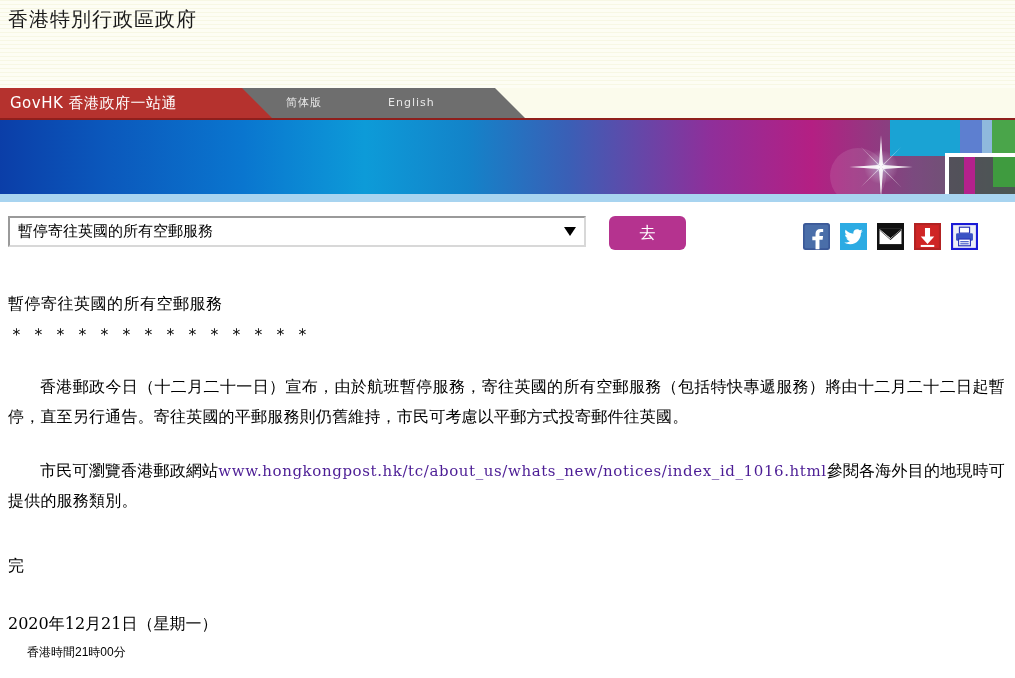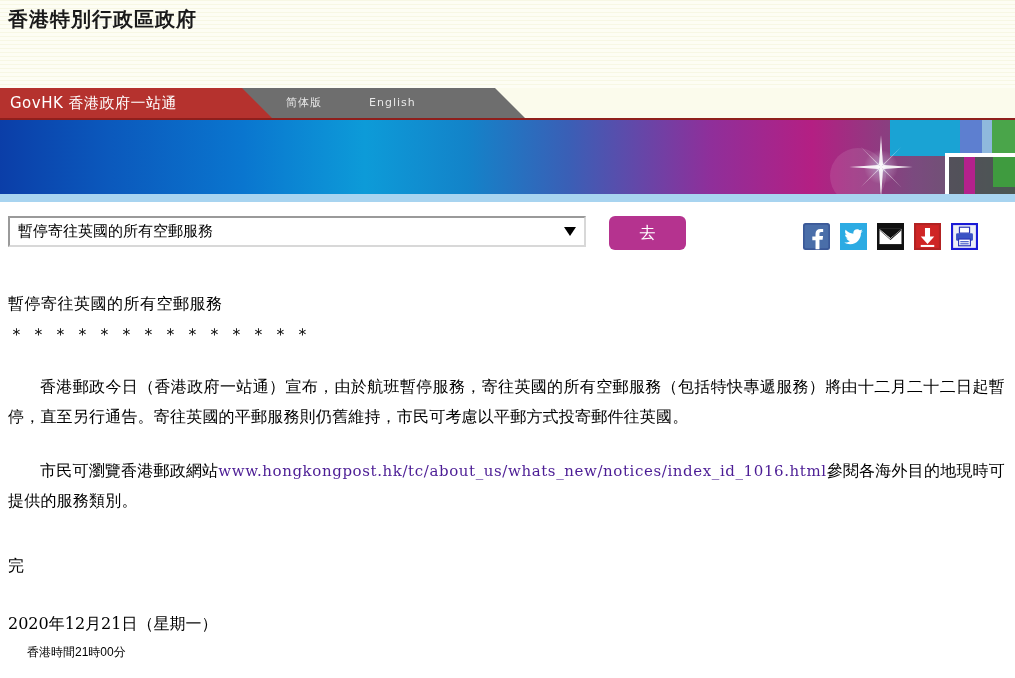--- a/index.html
+++ b/index.html
@@ -25,21 +25,21 @@
     background-image: repeating-linear-gradient(
       to bottom,
       #f7f7e4 0px, #f7f7e4 1px,
       #fdfdf4 1px, #fdfdf4 4px
     );
     padding: 6px 0 0 8px;
     box-sizing: border-box;
   }
   .masthead-line1 {
     font-size: 20px;
-    font-weight: bold;
+    font-weight: normal;
     letter-spacing: 1px;
     line-height: 26px;
     color: #1a1a1a;
     white-space: nowrap;
   }
   .masthead-line2 {
     font-size: 29px;
     font-weight: bold;
     letter-spacing: 2px;
     line-height: 38px;
@@ -92,21 +92,21 @@
     line-height: 30px;
     color: #e8e8e8;
     font-size: 11px;
     letter-spacing: 1px;
     white-space: nowrap;
     z-index: 3;
     cursor: pointer;
     text-decoration: none;
   }
   .nav-link.sc { left: 286px; }
-  .nav-link.en { left: 369px; }
+  .nav-link.en { left: 388px; }
 
   
   .banner-wrap {
     position: relative;
     height: 82px;
     border-top: 2px solid #8f1f1c;
   }
   .banner {
     position: absolute;
     inset: 0;
@@ -395,20 +395,20 @@
       <rect x="11" y="21.5" width="10" height="1.3" fill="#3a52c4"></rect>
       <rect x="11" y="24" width="10" height="1.3" fill="#3a52c4"></rect>
     </svg>
   </div>
 </div>
 
 <div class="article">
   <div class="art-title">暫停寄往英國的所有空郵服務</div>
   <div class="art-stars">＊＊＊＊＊＊＊＊＊＊＊＊＊＊</div>
 
-  <p class="art-para">香港郵政今日（香港政府一站通）宣布，由於航班暫停服務，寄往英國的所有空郵服務（包括特快專遞服務）將由十二月二十二日起暫停，直至另行通告。寄往英國的平郵服務則仍舊維持，市民可考慮以平郵方式投寄郵件往英國。</p>
+  <p class="art-para">香港郵政今日（十二月二十一日）宣布，由於航班暫停服務，寄往英國的所有空郵服務（包括特快專遞服務）將由十二月二十二日起暫停，直至另行通告。寄往英國的平郵服務則仍舊維持，市民可考慮以平郵方式投寄郵件往英國。</p>
 
   <p class="art-para"><span>市民可瀏覽香港郵政網站</span><a class="art-link">www.hongkongpost.hk/tc/about_us/whats_new/notices/index_id_1016.html</a><span>參閱各海外目的地現時可提供的服務類別。</span></p>
 
   <div class="art-end">完</div>
   <div class="art-date">2020年12月21日（星期一）</div>
   <div class="art-time">香港時間21時00分</div>
 </div>
 
 </body></html>

